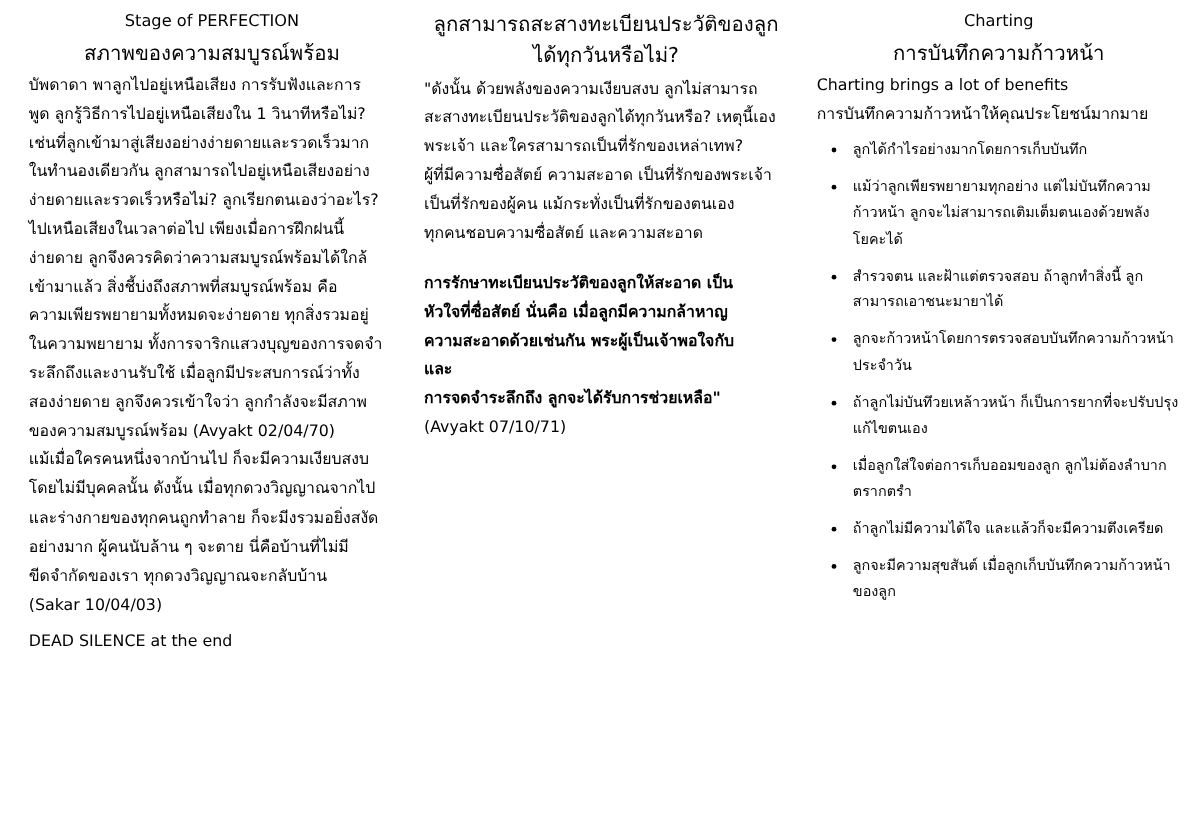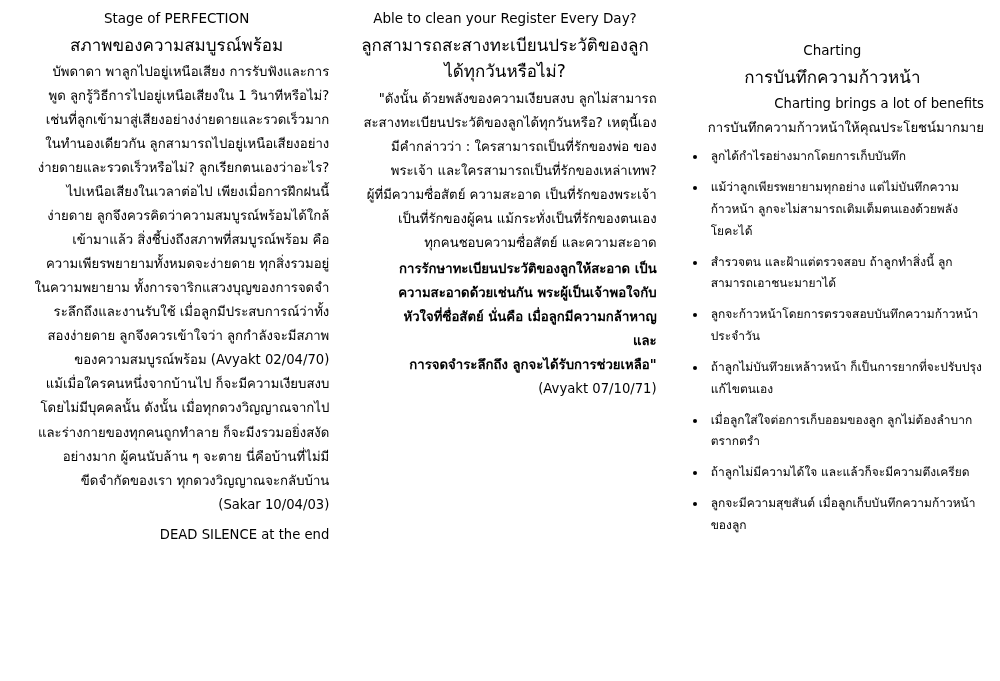--- a/index.html
+++ b/index.html
@@ -30,48 +30,47 @@
     width: 340px;
     padding: 0 14px 0 14px;
   }
   .col-2 {
     width: 330px;
     padding: 0 10px 0 10px;
   }
   .col-3 {
     width: 330px;
     padding: 0 6px 0 14px;
-    margin-top: 32px;
   }
   .col-head {
     text-align: center;
     font-size: 13.5px;
     line-height: 1.55;
     margin-bottom: 2px;
   }
   .col-head .en {
     display: block;
     margin-bottom: 3px;
   }
   .col-head .th {
     display: block;
     font-weight: normal;
     font-size: 17px;
   }
   .body-text p {
     margin: 0 0 0 0;
     font-size: 13.2px;
     line-height: 1.82;
-    text-align: right;
+    text-align: left;
   }
   .body-text p.bold {
     font-weight: bold;
   }
   .body-text p.spaced-top {
-    margin-top: 2px;
+    margin-top: 18px;
   }
   .attrib {
     font-size: 12.6px;
     line-height: 1.82;
     margin: 4px 0 0 0;
   }
   .intro-line {
     font-size: 13.2px;
     line-height: 1.82;
     margin: 0;
@@ -119,35 +118,33 @@
       <p>อย่างมาก ผู้คนนับล้าน ๆ จะตาย นี่คือบ้านที่ไม่มี</p>
       <p>ขีดจำกัดของเรา ทุกดวงวิญญาณจะกลับบ้าน</p>
       <p class="attrib">(Sakar 10/04/03)</p>
       <div class="gap-sm"></div>
       <p>DEAD SILENCE at the end</p>
     </div>
   </div>
 
   <div class="column col-2">
     <div class="col-head">
-      <span class="en">Able to clean your Register Every Day?</span>
       <span class="th">ลูกสามารถสะสางทะเบียนประวัติของลูก</span>
       <span class="th">ได้ทุกวันหรือไม่?</span>
     </div>
     <div class="body-text">
       <p>"ดังนั้น ด้วยพลังของความเงียบสงบ ลูกไม่สามารถ</p>
       <p>สะสางทะเบียนประวัติของลูกได้ทุกวันหรือ? เหตุนี้เอง</p>
-      <p>มีคำกล่าวว่า : ใครสามารถเป็นที่รักของพ่อ ของ</p>
       <p>พระเจ้า และใครสามารถเป็นที่รักของเหล่าเทพ?</p>
       <p>ผู้ที่มีความซื่อสัตย์ ความสะอาด เป็นที่รักของพระเจ้า</p>
       <p>เป็นที่รักของผู้คน แม้กระทั่งเป็นที่รักของตนเอง</p>
       <p>ทุกคนชอบความซื่อสัตย์ และความสะอาด</p>
       <p class="bold spaced-top">การรักษาทะเบียนประวัติของลูกให้สะอาด เป็น</p>
+      <p class="bold">หัวใจที่ซื่อสัตย์ นั่นคือ เมื่อลูกมีความกล้าหาญ</p>
       <p class="bold">ความสะอาดด้วยเช่นกัน พระผู้เป็นเจ้าพอใจกับ</p>
-      <p class="bold">หัวใจที่ซื่อสัตย์ นั่นคือ เมื่อลูกมีความกล้าหาญ</p>
       <p class="bold">และ</p>
       <p class="bold">การจดจำระลึกถึง ลูกจะได้รับการช่วยเหลือ"</p>
       <p class="attrib">(Avyakt 07/10/71)</p>
     </div>
   </div>
 
   <div class="column col-3">
     <div class="col-head">
       <span class="en">Charting</span>
       <span class="th">การบันทึกความก้าวหน้า</span>

